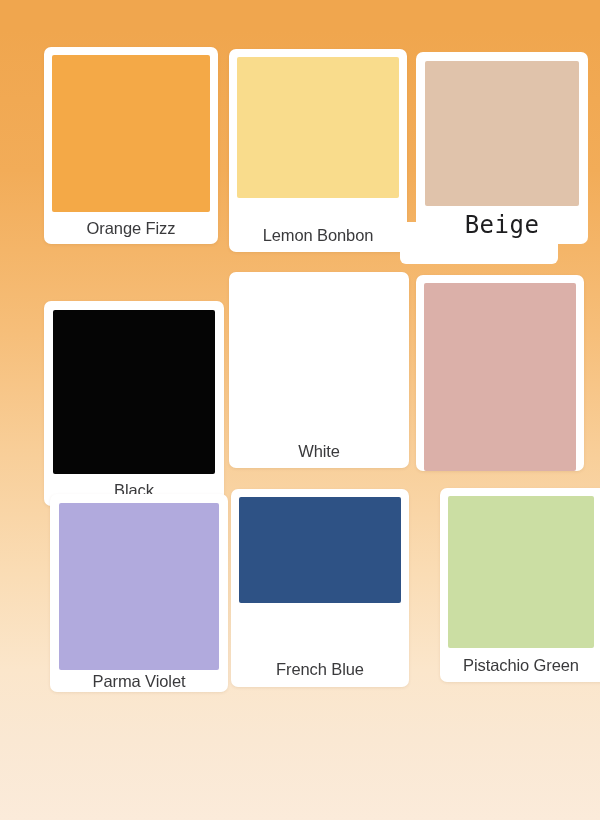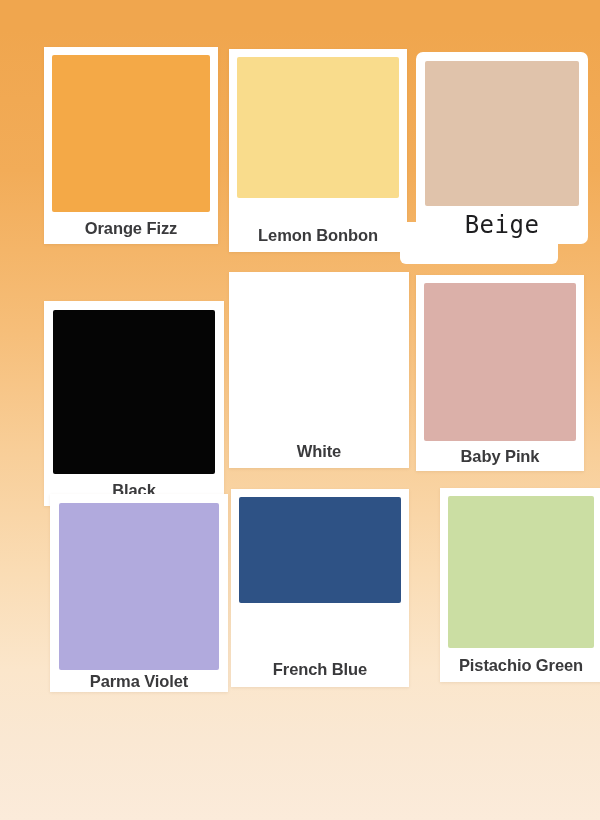--- a/index.html
+++ b/index.html
@@ -31,26 +31,25 @@
         #FBE6CB 670px,
         #FAE8D3 740px,
         #FBEBDA 820px);
     overflow: hidden;
   }
 
   
   .swatch-card {
     position: absolute;
     background: #FFFFFF;
-    border-radius: 0;
+    border-radius: 7px;
     box-sizing: border-box;
     display: flex;
     flex-direction: column;
     box-shadow: 0 1px 3px rgba(120, 70, 10, 0.10);
-    font-weight: bold;
   }
   .swatch-chip {
     width: 100%;
     flex: 1 1 auto;
     border-radius: 2px;
   }
   .swatch-label {
     flex: 0 0 auto;
     text-align: center;
     color: #3A3A3C;
@@ -192,21 +191,20 @@
     <div class="swatch-label">Black</div>
   </div>
 
   <div class="swatch-card" id="card-white">
     <div class="swatch-chip" style="background-color: rgb(255, 255, 255);"></div>
     <div class="swatch-label">White</div>
   </div>
 
   <div class="swatch-card" id="card-baby-pink">
     <div class="swatch-chip" style="background-color: rgb(219, 176, 169);"></div>
-    <div class="swatch-label">Baby Pink</div>
   </div>
 
   <div class="swatch-card" id="card-parma-violet">
     <div class="swatch-chip" style="background-color: rgb(177, 170, 221);"></div>
     <div class="swatch-label">Parma Violet</div>
   </div>
 
   <div class="swatch-card" id="card-french-blue">
     <div class="swatch-chip" style="background-color: rgb(46, 82, 133);"></div>
     <div class="swatch-label">French Blue</div>

